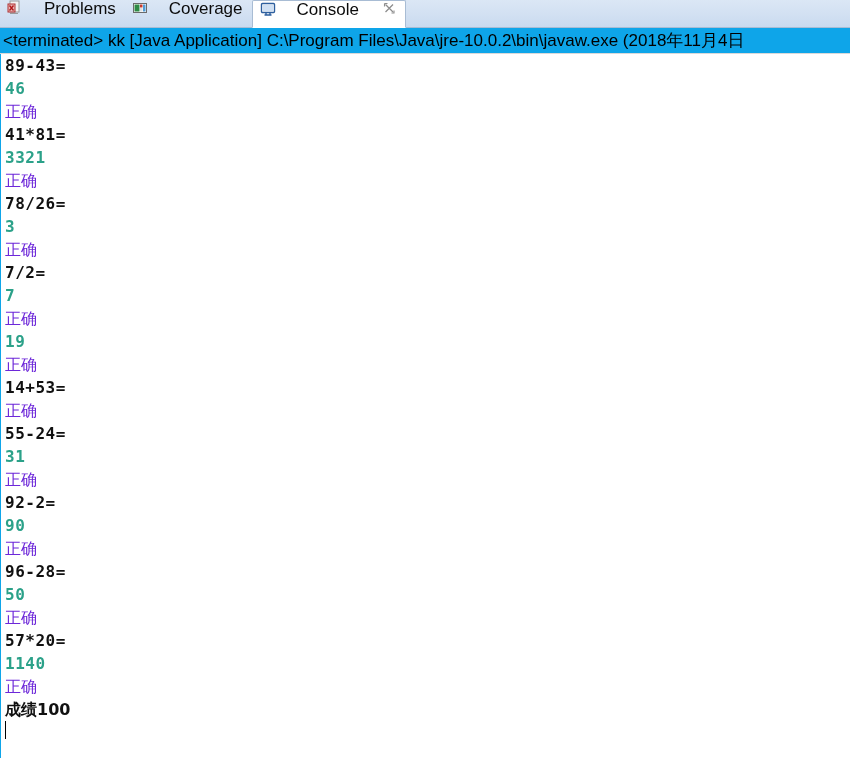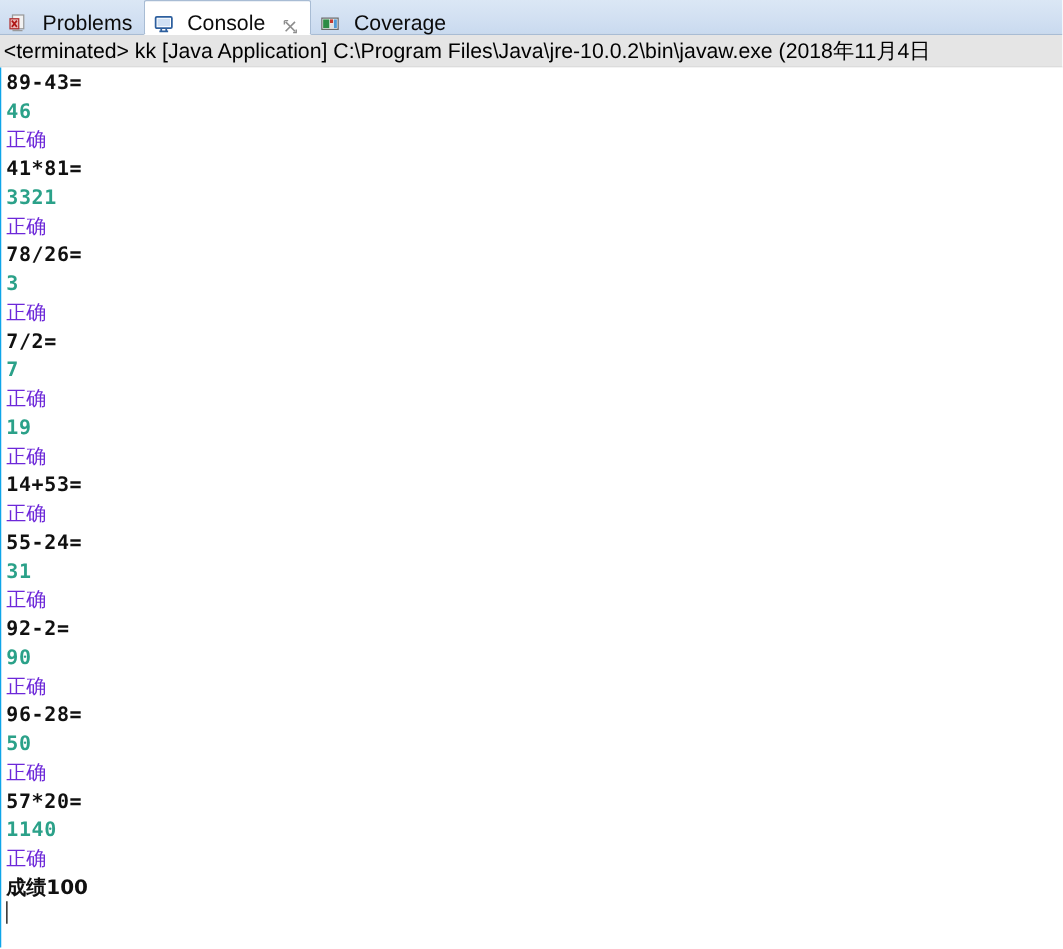--- a/index.html
+++ b/index.html
@@ -19,22 +19,22 @@
     position: relative;
     height: 28px;
     background: linear-gradient(to bottom, #dbe7f5 0%, #d2e0f2 55%, #c9daef 100%);
     display: flex;
     align-items: stretch;
     border-bottom: 1px solid #a8bcd4;
     box-sizing: border-box;
   }
   .tab {
     display: flex;
-    align-items: flex-end;
-    gap: 11px;
+    align-items: flex-start;
+    gap: 21px;
     padding: 0 9px 0 7px;
     font-size: 17px;
     color: #0b0b0b;
     line-height: 1;
     white-space: nowrap;
     position: relative;
     box-sizing: border-box;
   }
   .tab.active {
     background: #ffffff;
@@ -63,21 +63,21 @@
 
   
   .console-header {
     height: 26px;
     box-sizing: border-box;
     padding: 1px 0 0 3px;
     font-size: 17px;
     color: #000000;
     white-space: nowrap;
     overflow: hidden;
-    background: #e5e5e5;
+    background: #0ea5e9;
     border-bottom: 1px solid #d9d9d9;
     line-height: 24px;
   }
 
   
   .console-body {
     position: relative;
     background: #ffffff;
     height: 704px;
     overflow: hidden;
@@ -136,51 +136,51 @@
       <svg viewBox="0 0 16 16" width="16" height="16">
         <rect x="3" y="1" width="9" height="11" fill="#f2f2f2" stroke="#9a9a9a" stroke-width="1"></rect>
         <rect x="1" y="4" width="7" height="8" fill="#e8b7b7" stroke="#b03030" stroke-width="1"></rect>
         <path d="M2.5 5.5 L6.5 10.5 M6.5 5.5 L2.5 10.5" stroke="#b01515" stroke-width="1.3"></path>
         <path d="M3 13.5 h8" stroke="#9a9a9a" stroke-width="1"></path>
       </svg>
     </span>
     <span class="tab-label">Problems</span>
   </div>
 
-
-  <div class="tab active">
-    <span class="tab-icon">
-      <svg viewBox="0 0 16 16" width="16" height="16">
-        <rect x="1.5" y="2.5" width="13" height="9" rx="1" fill="#ffffff" stroke="#2d5f9e" stroke-width="1.4"></rect>
-        <rect x="3" y="4" width="10" height="6" fill="#cfe0f4"></rect>
-        <path d="M6 11.5 v2 M10 11.5 v2 M4.5 14 h7" stroke="#2d5f9e" stroke-width="1.4"></path>
-      </svg>
-    </span>
-    <span class="tab-label">Console</span>
-    <span class="tab-close">
-      <svg viewBox="0 0 13 13" width="13" height="13">
-        <path d="M2.5 2.5 L10 10 M10 2.5 L2.5 10" stroke="#8d8d8d" stroke-width="1.3" fill="none"></path>
-        <path d="M1.5 1.5 h3 M1.5 1.5 v3 M11 8.5 v3 M8.5 11 h3" stroke="#8d8d8d" stroke-width="1.1" fill="none"></path>
-      </svg>
-    </span>
-  </div>
 
   <div class="tab">
     <span class="tab-icon">
       <svg viewBox="0 0 16 16" width="16" height="16">
         <rect x="1.5" y="3.5" width="13" height="9" fill="#ffffff" stroke="#6b6b6b" stroke-width="1"></rect>
         <rect x="2.5" y="4.5" width="5" height="7" fill="#2e8b45"></rect>
         <rect x="8" y="4.5" width="2.5" height="3" fill="#c43a2e"></rect>
         <rect x="8" y="8" width="2.5" height="3.5" fill="#e0e0e0"></rect>
         <rect x="11" y="4.5" width="2.5" height="7" fill="#4f9bd6"></rect>
       </svg>
     </span>
     <span class="tab-label">Coverage</span>
   </div>
 
+  <div class="tab active">
+    <span class="tab-icon">
+      <svg viewBox="0 0 16 16" width="16" height="16">
+        <rect x="1.5" y="2.5" width="13" height="9" rx="1" fill="#ffffff" stroke="#2d5f9e" stroke-width="1.4"></rect>
+        <rect x="3" y="4" width="10" height="6" fill="#cfe0f4"></rect>
+        <path d="M6 11.5 v2 M10 11.5 v2 M4.5 14 h7" stroke="#2d5f9e" stroke-width="1.4"></path>
+      </svg>
+    </span>
+    <span class="tab-label">Console</span>
+    <span class="tab-close">
+      <svg viewBox="0 0 13 13" width="13" height="13">
+        <path d="M2.5 2.5 L10 10 M10 2.5 L2.5 10" stroke="#8d8d8d" stroke-width="1.3" fill="none"></path>
+        <path d="M1.5 1.5 h3 M1.5 1.5 v3 M11 8.5 v3 M8.5 11 h3" stroke="#8d8d8d" stroke-width="1.1" fill="none"></path>
+      </svg>
+    </span>
+  </div>
+
   <div class="tabbar-filler"></div>
 </div>
 
 <div class="console-header">&lt;terminated&gt; kk [Java Application] C:\Program Files\Java\jre-10.0.2\bin\javaw.exe (2018年11月4日</div>
 
 <div class="console-body">
   <div id="console-lines">
       <div class="line expr">89-43=</div>
       <div class="line answer">46</div>
       <div class="line verdict">正确</div>

